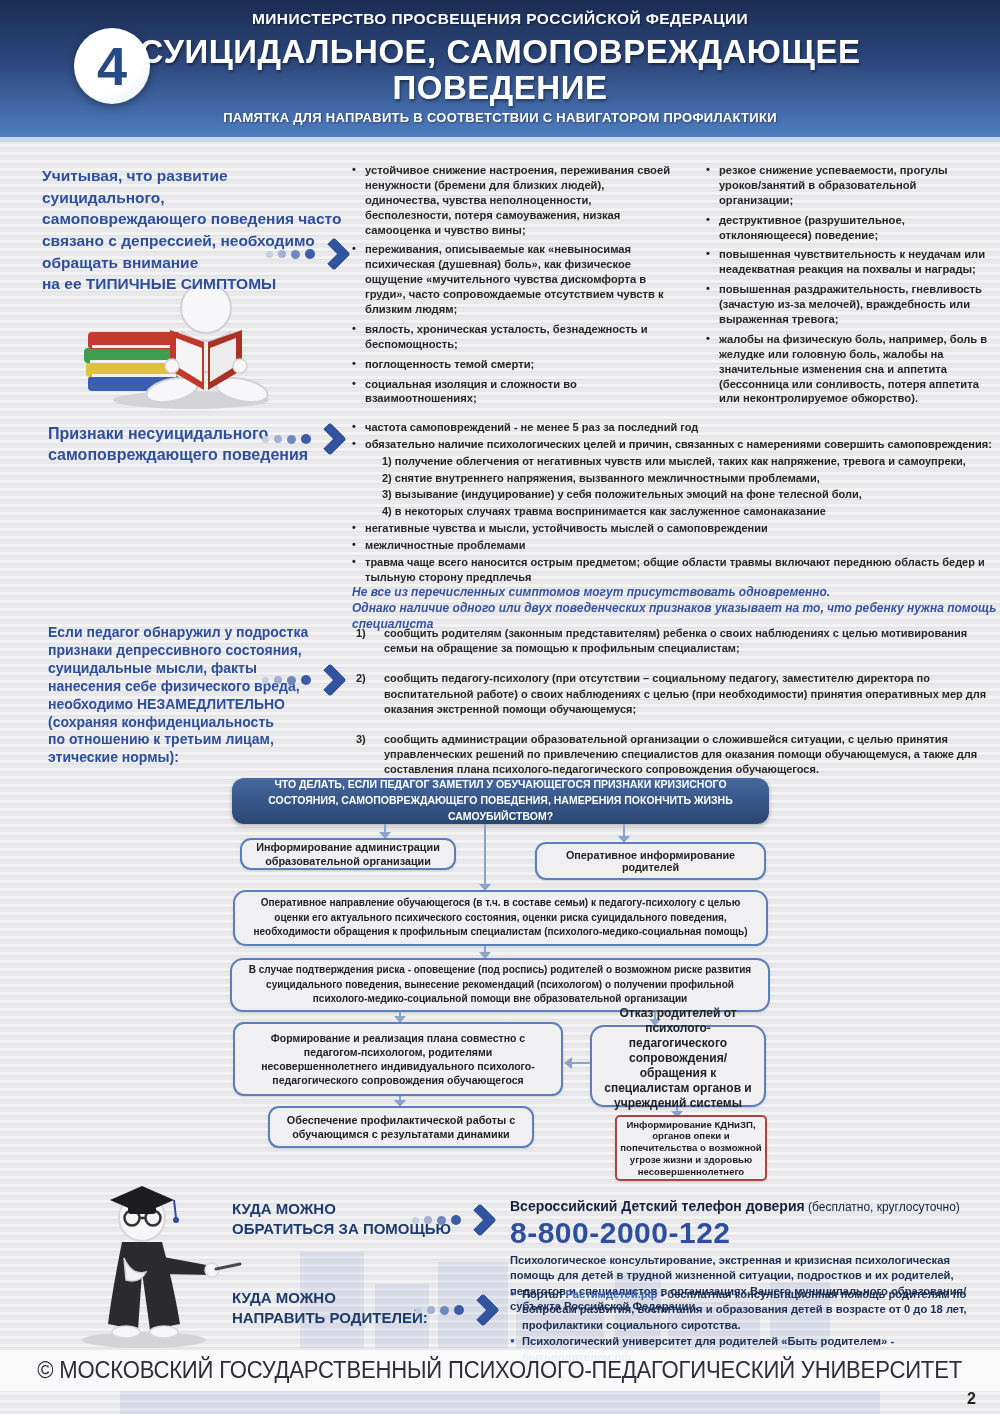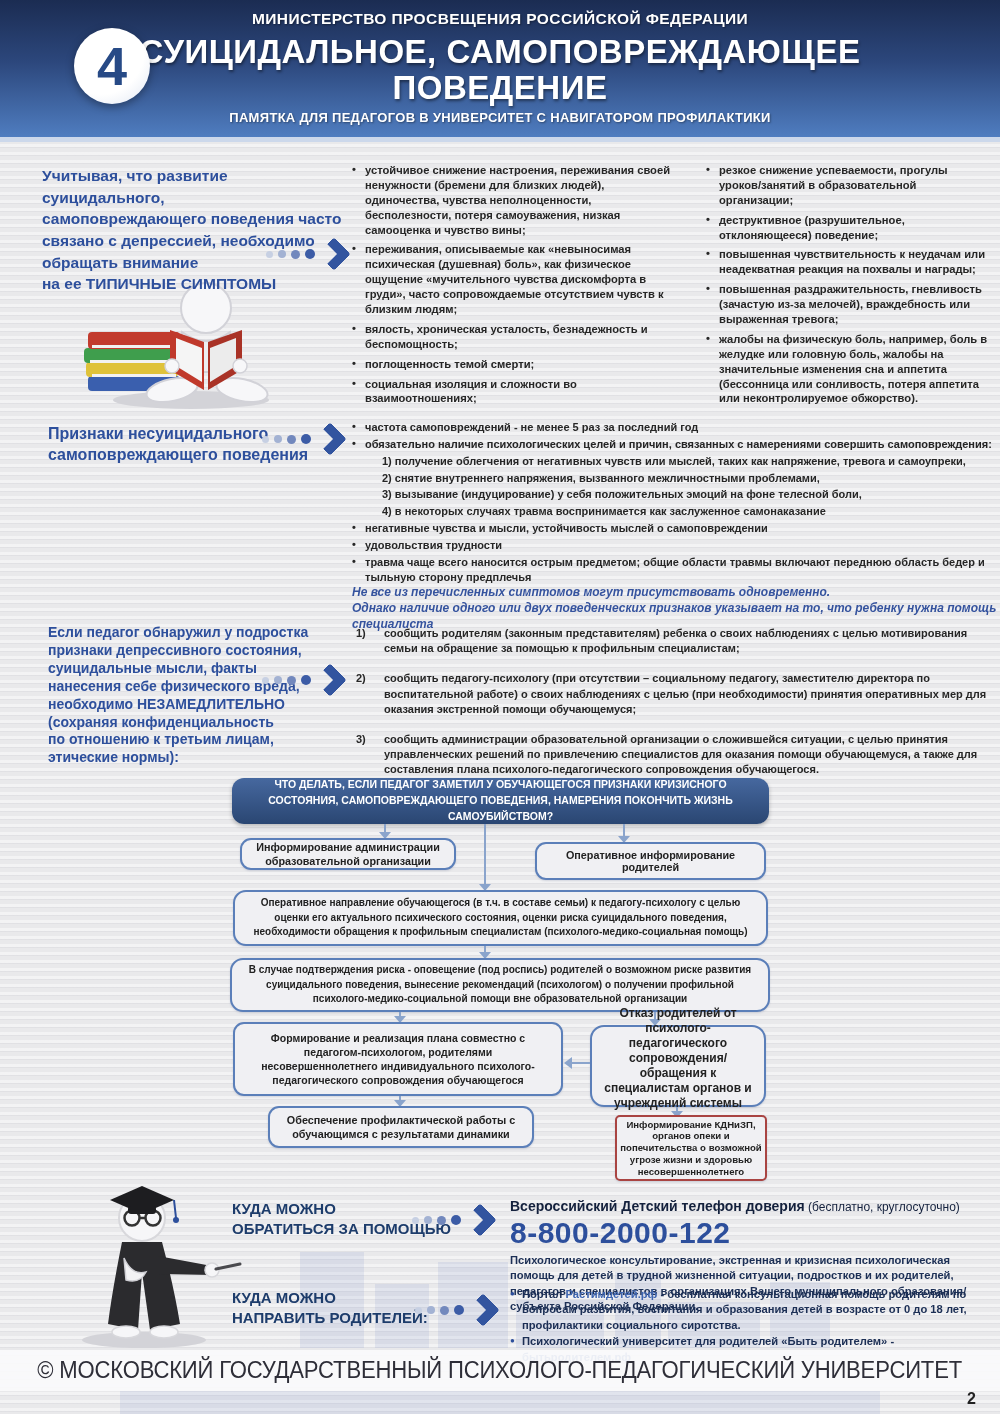--- a/index.html
+++ b/index.html
@@ -131,21 +131,21 @@
   <div class="wm" style="left:770px;top:1282px;width:60px;height:66px;"></div>
   <div class="wm" style="left:120px;top:1391px;width:760px;height:23px;"></div>
 
   <header class="hdr">
     <div class="hdr-circle">
       <span>4</span>
     </div>
     <div class="hdr-ministry">МИНИСТЕРСТВО ПРОСВЕЩЕНИЯ РОССИЙСКОЙ ФЕДЕРАЦИИ</div>
     <div class="hdr-title">СУИЦИДАЛЬНОЕ, САМОПОВРЕЖДАЮЩЕЕ</div>
     <div class="hdr-title2">ПОВЕДЕНИЕ</div>
-    <div class="hdr-sub">ПАМЯТКА ДЛЯ ПЕДАГОГОВ В УНИВЕРСИТЕТ С НАВИГАТОРОМ ПРОФИЛАКТИКИ</div>
+    <div class="hdr-sub">ПАМЯТКА ДЛЯ НАПРАВИТЬ В СООТВЕТСТВИИ С НАВИГАТОРОМ ПРОФИЛАКТИКИ</div>
   </header>
 
   <div class="blue-lead prewrap intro-block">Учитывая, что развитие суицидального,
 самоповреждающего поведения часто
 связано с депрессией, необходимо
 обращать внимание
 на ее ТИПИЧНЫЕ СИМПТОМЫ</div>
 
   <div class="pointer big" style="left:266px;top:242px;">
     <i class="dot d1"></i>
@@ -213,21 +213,21 @@
       <li>обязательно наличие психологических целей и причин, связанных с намерениями совершить самоповреждения:</li>
     </ul>
     <div class="sublist">
       <div>1) получение облегчения от негативных чувств или мыслей, таких как напряжение, тревога и самоупреки,</div>
       <div>2) снятие внутреннего напряжения, вызванного межличностными проблемами,</div>
       <div>3) вызывание (индуцирование) у себя положительных эмоций на фоне телесной боли,</div>
       <div>4) в некоторых случаях травма воспринимается как заслуженное самонаказание</div>
     </div>
     <ul class="blist">
       <li>негативные чувства и мысли, устойчивость мыслей о самоповреждении</li>
-      <li>удовольствия трудности</li>
+      <li>межличностные проблемами</li>
       <li>травма чаще всего наносится острым предметом; общие области травмы включают переднюю область бедер и тыльную сторону предплечья</li>
     </ul>
   </div>
 
   <div class="note-italic prewrap">Не все из перечисленных симптомов могут присутствовать одновременно.
 Однако наличие одного или двух поведенческих признаков указывает на то, что ребенку нужна помощь специалиста</div>
 
   <div class="blue-lead prewrap sec3-heading">Если педагог обнаружил у подростка
 признаки депрессивного состояния,
 суицидальные мысли, факты

